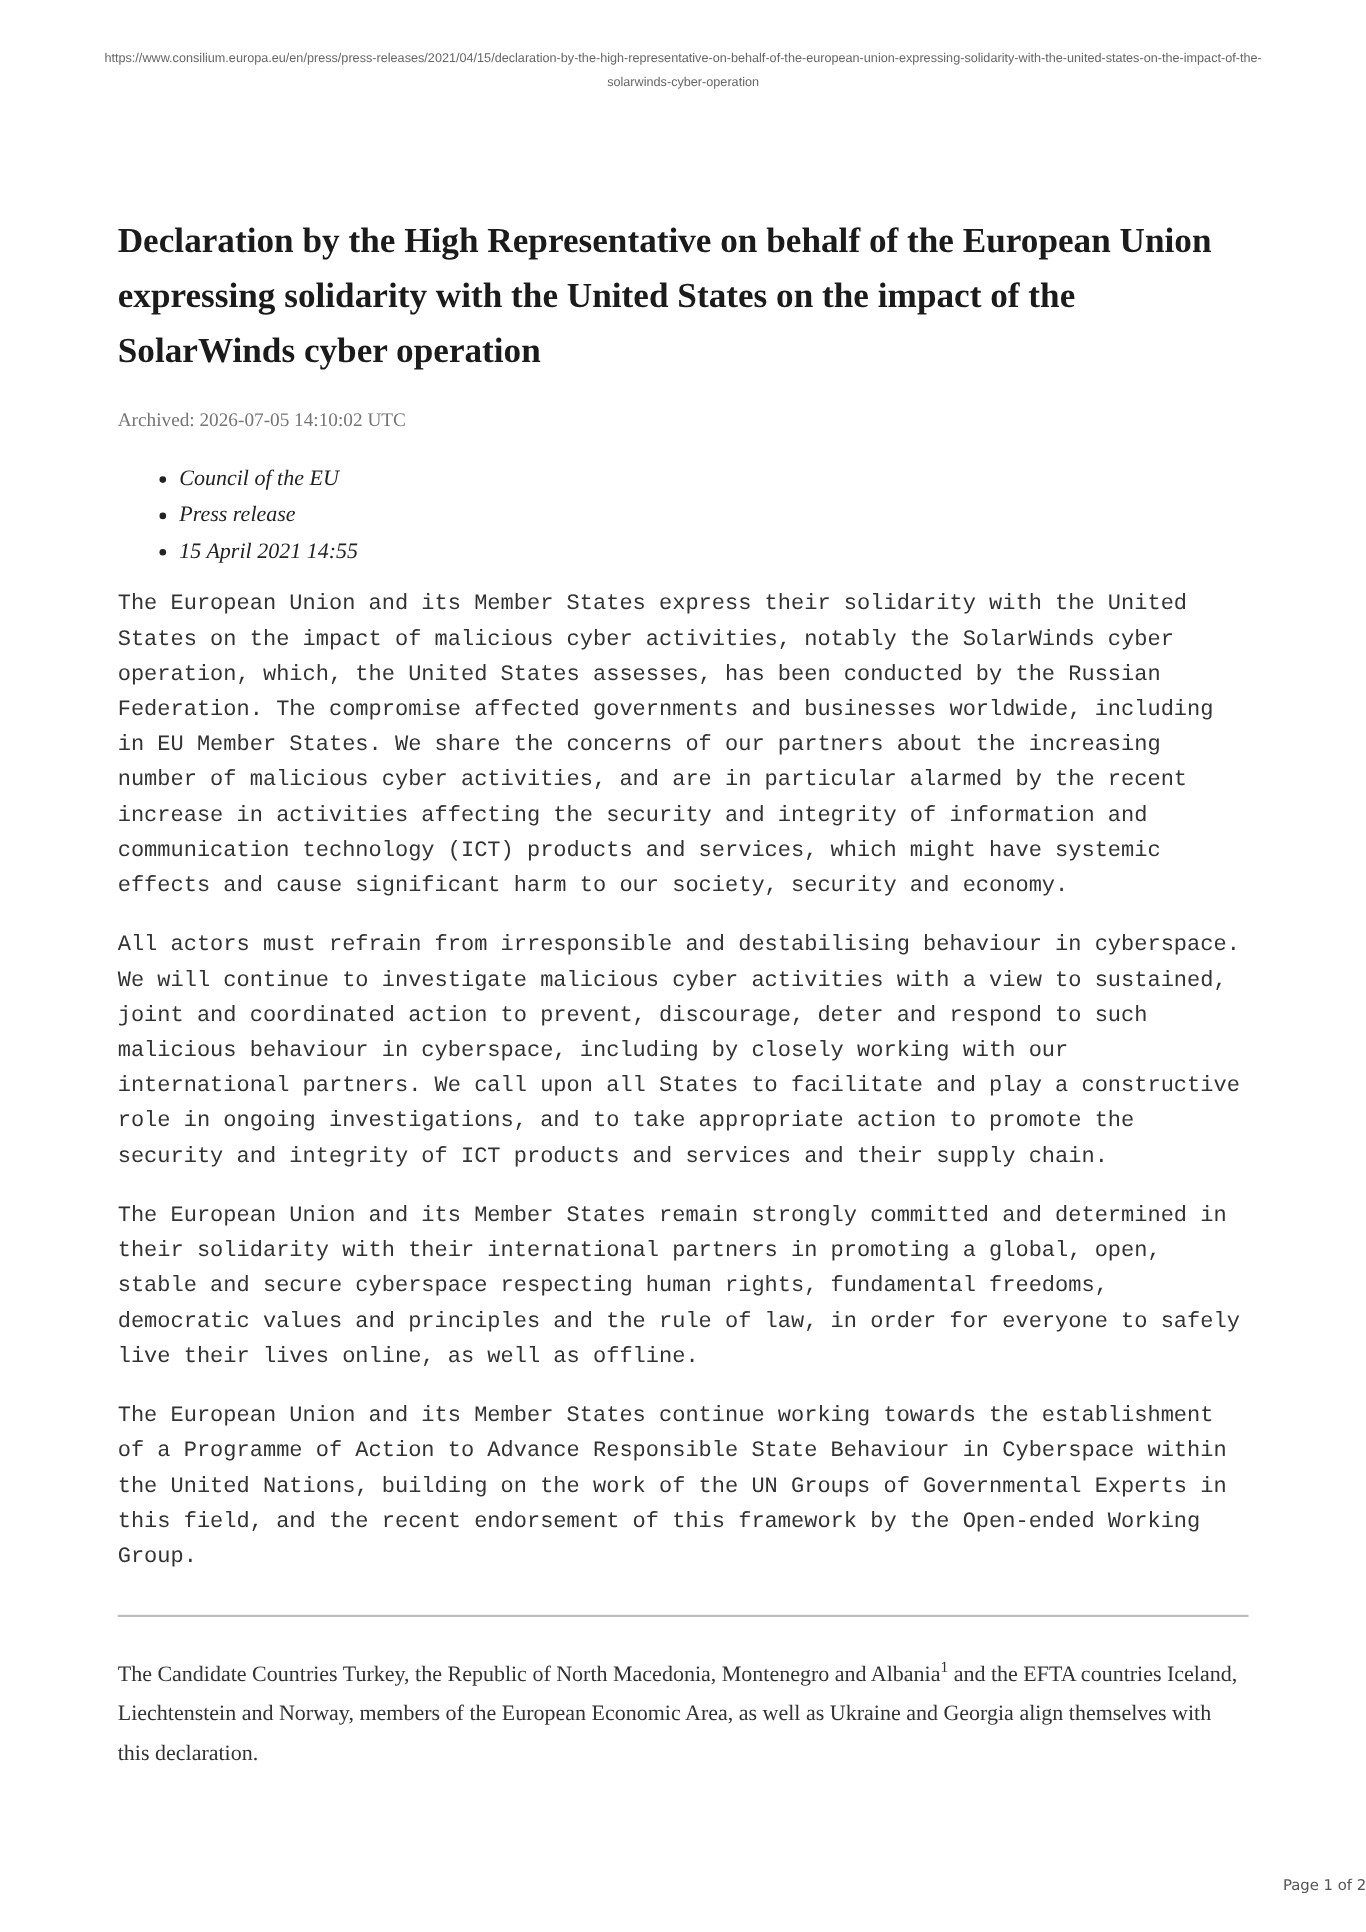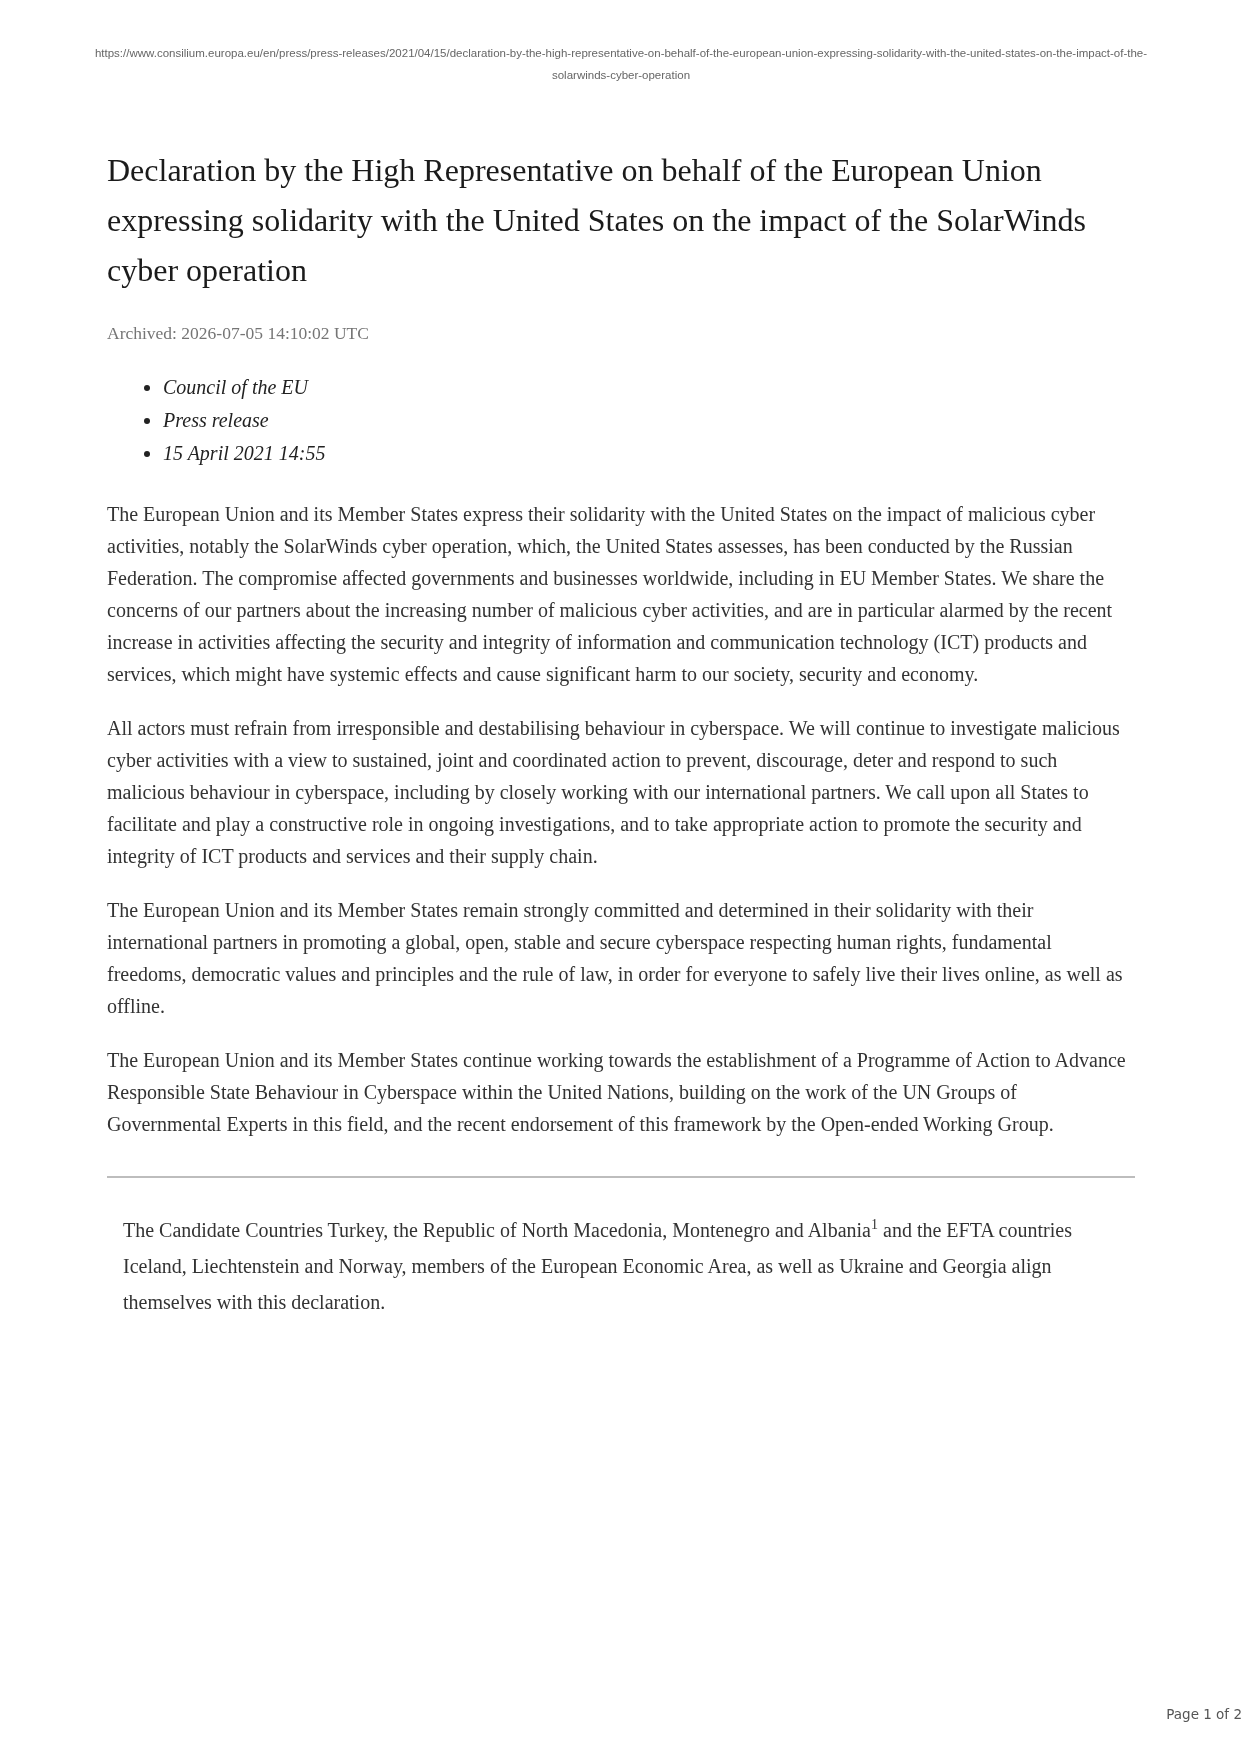--- a/index.html
+++ b/index.html
@@ -23,23 +23,23 @@
     font-size: 11.5px;
     line-height: 22px;
     color: #666666;
     word-wrap: break-word;
   }
   .content {
     width: 1028px;
     margin: 0 auto;
   }
   h1.article-title {
-    margin: 59px 0 0 0;
+    margin: 107px 0 0 0;
     font-size: 32px;
-    font-weight: 400;
+    font-weight: 700;
     line-height: 50px;
     color: #1b1b1b;
     font-family: "Liberation Serif", serif;
   }
   .archived-line {
     margin-top: 28px;
     font-size: 17.5px;
     color: #757575;
   }
   ul.meta-list {
@@ -48,38 +48,39 @@
     list-style: disc;
     color: #222222;
     font-size: 20px;
   }
   ul.meta-list li {
     line-height: 26px;
     margin-bottom: 7px;
     font-style: italic;
   }
   .body-copy {
-    margin-top: 32px;
+    margin-top: 20px;
+    font-family: Liberation Mono, monospace;
   }
   .body-copy p {
     font-size: 20px;
     line-height: 32px;
     color: #333333;
     margin: 0 0 22px 0;
   }
   hr.divider {
     border: none;
     border-top: 2px solid #bdbdbd;
     margin: 36px 0 34px 0;
   }
   .footnote p {
     font-size: 20px;
     line-height: 36px;
     color: #333333;
-    margin: 16px;
+    margin: 0;
   }
   .footnote sup {
     font-size: 14px;
     line-height: 0;
   }
   .page-footer {
     position: absolute;
     bottom: 34px;
     left: 0;
     width: 100%;

